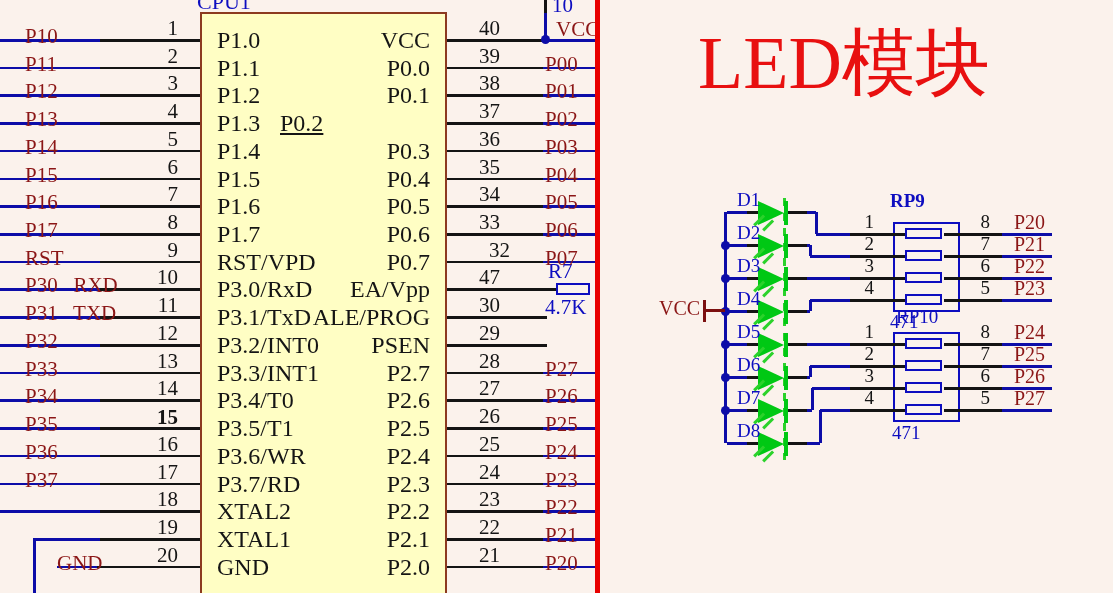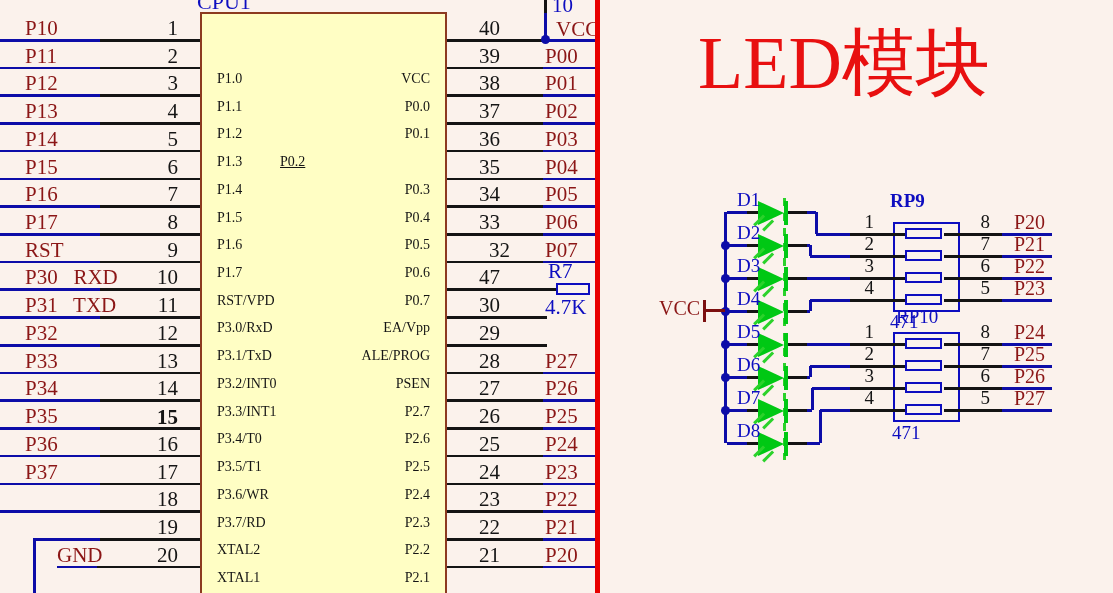--- a/index.html
+++ b/index.html
@@ -7,23 +7,23 @@
     position:relative;width:1113px;height:593px;overflow:hidden;
     background:#fbf2ec;
     font-family:"Liberation Serif","DejaVu Serif",serif;
   }
   .wire{position:absolute;height:2.6px;background:#141414;}
   .wire.blue{background:#0d0da8;}
   .vwire{position:absolute;width:2.6px;background:#141414;}
   .vwire.blue{background:#0d0da8;}
   .vwire.darkred{background:#7c1010;}
   .hwire-darkred{position:absolute;height:2.6px;background:#7c1010;}
-  .lbl{position:absolute;font-size:21px;line-height:22px;height:22px;white-space:pre;color:#8b1616;}
+  .lbl{position:absolute;font-size:21px;line-height:22px;height:22px;white-space:pre;color:#8b1616;margin-top:8px;}
   .num{position:absolute;font-size:21px;line-height:22px;height:22px;color:#151515;text-align:right;}
-  .chipname{position:absolute;font-size:14px;line-height:22px;height:22px;color:#151515;white-space:pre;margin-top:39px;}
+  .chipname{position:absolute;font-size:24px;line-height:22px;height:22px;color:#151515;white-space:pre;}
   .dot{position:absolute;width:9px;height:9px;border-radius:50%;background:#0d0da8;}
   #chip{position:absolute;left:200px;top:12px;width:247px;height:600px;
         background:#fffec4;border:2.5px solid #8c3a20;box-sizing:border-box;}
   #red-line{position:absolute;left:595px;top:0;width:4.5px;height:593px;background:#e80000;}
   #cpu-ref{position:absolute;left:197px;top:-11px;font-size:22px;color:#0d0dc0;}
   #led-title{position:absolute;left:698px;top:22px;font-size:74px;line-height:82px;color:#e81010;}
   #cap-partial{position:absolute;left:552px;top:-7px;font-size:21px;color:#0d0dc0;}
   #vcc-partial{position:absolute;left:556px;top:17px;width:39px;height:23px;overflow:hidden;}
   #vcc-partial span{font-size:21px;color:#8b1616;}
   #r7-ref{position:absolute;left:548px;top:259px;font-size:21px;color:#0d0dc0;}

